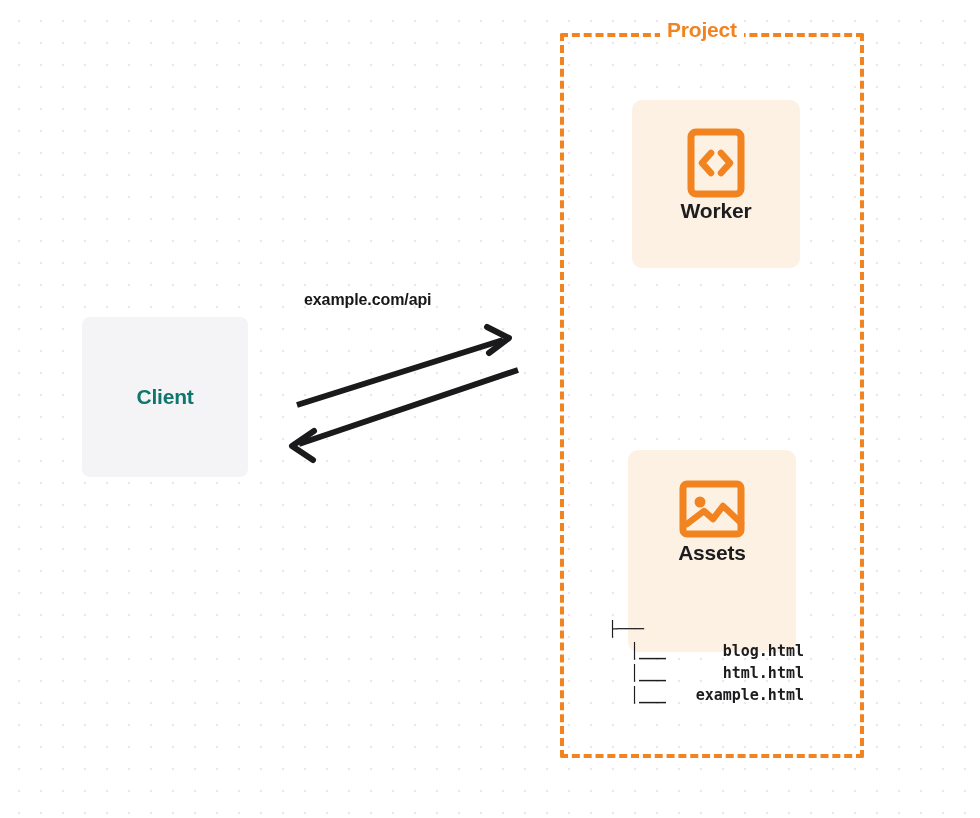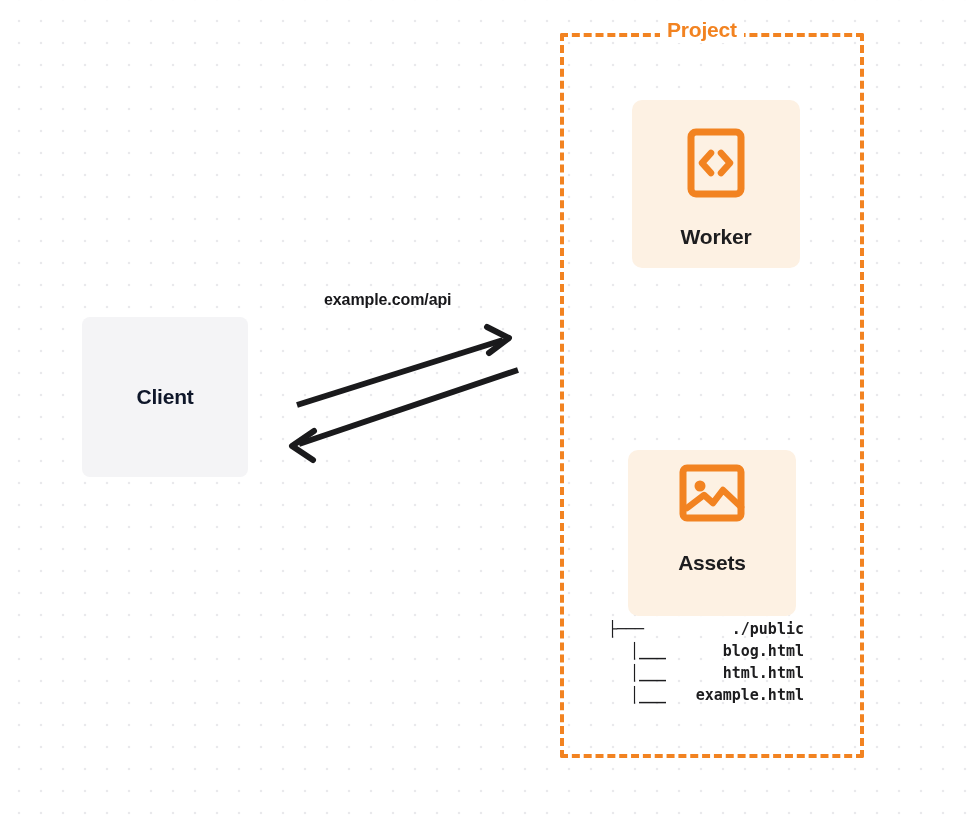--- a/index.html
+++ b/index.html
@@ -34,38 +34,38 @@
     height: 160px;
     background: #f4f4f6;
     border-radius: 8px;
     display: flex;
     align-items: center;
     justify-content: center;
   }
   .client-label {
     font-size: 21px;
     font-weight: bold;
-    color: #0f172a;
+    color: #0f766e;
     letter-spacing: -0.2px;
   }
 
   
   .arrow-layer {
     position: absolute;
     left: 0;
     top: 0;
     width: 980px;
     height: 818px;
     pointer-events: none;
   }
 
   
   .request-label {
     position: absolute;
-    left: 324px;
+    left: 304px;
     top: 291px;
     font-size: 16px;
     font-weight: bold;
     color: #17171a;
     letter-spacing: -0.1px;
     white-space: nowrap;
   }
 
   
   .project-boundary {
@@ -105,30 +105,30 @@
   .svc-card.worker {
     left: 632px;
     top: 100px;
     height: 168px;
     padding-top: 28px;
     box-sizing: border-box;
   }
   .svc-card.assets {
     left: 628px;
     top: 450px;
-    height: 166px;
-    padding-top: 12px;
+    height: 202px;
+    padding-top: 28px;
     box-sizing: border-box;
   }
   .svc-icon {
     display: block;
     line-height: 0;
   }
   .svc-label {
-    margin-top: 27px;
+    margin-top: 1px;
     font-size: 21px;
     font-weight: bold;
     color: #1d1d1f;
     letter-spacing: -0.2px;
   }
 
   
   .file-tree {
     position: absolute;
     left: 608px;
@@ -200,21 +200,20 @@
         <circle cx="21" cy="24" r="5.5" fill="#f28321"></circle>
         <polyline points="8,46 25,33 34,41 44,28 62,45" fill="none" stroke="#f28321" stroke-width="6.5" stroke-linecap="round" stroke-linejoin="round"></polyline>
       </svg>
     </span>
     <span class="svc-label">Assets</span>
   </div>
 
   <div class="file-tree">
     <div class="tree-row root">
       <span class="branch">├───</span>
-      <span class="fname">./public</span>
     </div>
     <div class="tree-row child">
       <span class="branch">│___</span>
       <span class="fname">blog.html</span>
     </div>
     <div class="tree-row child">
       <span class="branch">│___</span>
       <span class="fname">html.html</span>
     </div>
     <div class="tree-row child">

